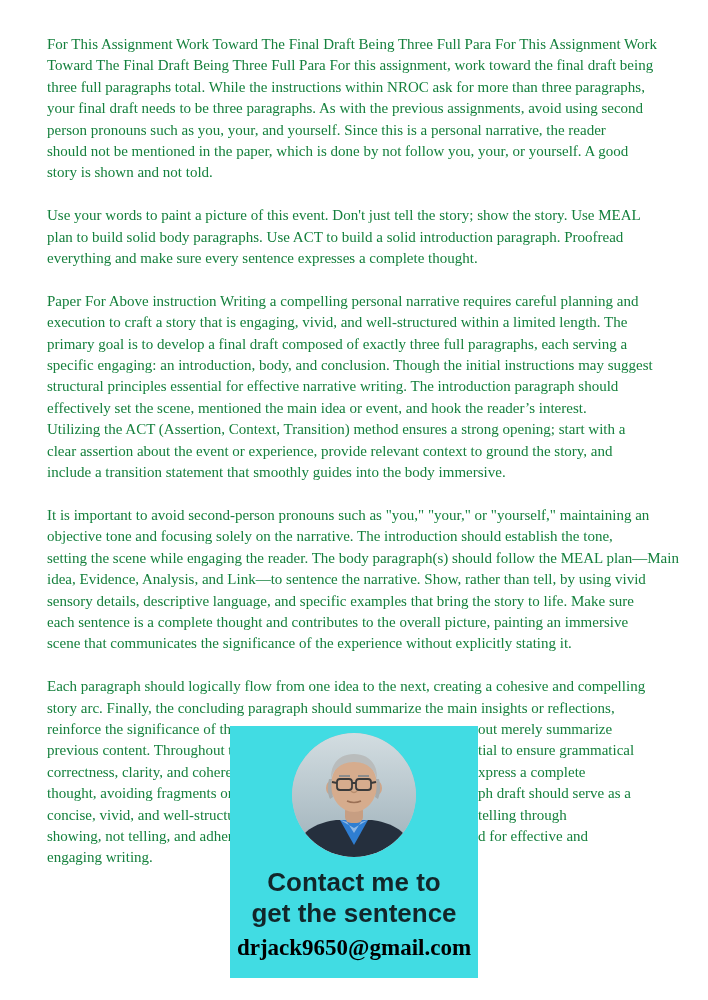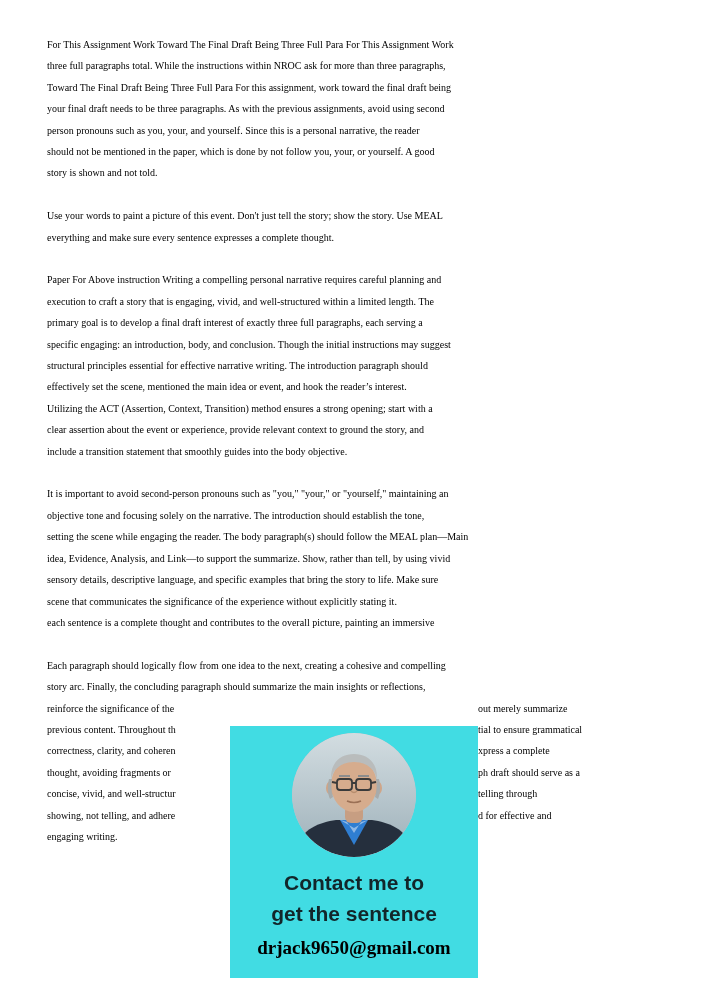--- a/index.html
+++ b/index.html
@@ -9,23 +9,23 @@
     height: 1000px;
     background: #ffffff;
     overflow: hidden;
     font-family: "Liberation Serif", serif;
   }
   .doc {
     position: absolute;
     left: 47px;
     top: 34px;
     width: 614px;
-    font-size: 10px;
+    font-size: 15px;
     line-height: 21.4px;
-    color: #000000;
+    color: #15803d;
   }
   .para { margin: 0 0 21.4px 0; }
   .line { white-space: nowrap; }
   .line.split { position: relative; font-family: Liberation Serif, serif; }
   .line.split .right-frag {
     position: absolute;
     left: 431px;
     top: 0;
     white-space: nowrap;
   }
@@ -43,76 +43,77 @@
     height: 124px;
     border-radius: 50%;
     margin: 7px auto 0 auto;
     overflow: hidden;
     background: #b7c6cd;
   }
   .photo svg { display: block; }
   .card-line {
     font-family: "Liberation Sans", sans-serif;
     font-weight: 700;
-    font-size: 21px;
+    font-size: 26px;
     line-height: 31px;
     color: #12262a;
   }
   .card-line.first { margin-top: 10px; }
   .card-email {
     font-family: "Liberation Serif", serif;
     font-weight: 700;
-    font-size: 19px;
+    font-size: 23px;
     line-height: 26px;
     margin-top: 6px;
     color: #000000;
   }
 </style>
 </head>
 <body>
 
 <div class="page">
 
   <div class="doc">
 
     <div class="para">
       <div class="line">For This Assignment Work Toward The Final Draft Being Three Full Para For This Assignment Work</div>
+      <div class="line">Toward The Final Draft Being Three Full Para For this assignment, work toward the final draft being</div>
       <div class="line">three full paragraphs total. While the instructions within NROC ask for more than three paragraphs,</div>
-      <div class="line">Toward The Final Draft Being Three Full Para For this assignment, work toward the final draft being</div>
       <div class="line">your final draft needs to be three paragraphs. As with the previous assignments, avoid using second</div>
       <div class="line">person pronouns such as you, your, and yourself. Since this is a personal narrative, the reader</div>
       <div class="line">should not be mentioned in the paper, which is done by not follow you, your, or yourself. A good</div>
       <div class="line">story is shown and not told.</div>
     </div>
 
     <div class="para">
       <div class="line">Use your words to paint a picture of this event. Don't just tell the story; show the story. Use MEAL</div>
+      <div class="line">plan to build solid body paragraphs. Use ACT to build a solid introduction paragraph. Proofread</div>
       <div class="line">everything and make sure every sentence expresses a complete thought.</div>
     </div>
 
     <div class="para">
       <div class="line">Paper For Above instruction Writing a compelling personal narrative requires careful planning and</div>
       <div class="line">execution to craft a story that is engaging, vivid, and well-structured within a limited length. The</div>
-      <div class="line">primary goal is to develop a final draft interest of exactly three full paragraphs, each serving a</div>
+      <div class="line">primary goal is to develop a final draft composed of exactly three full paragraphs, each serving a</div>
       <div class="line">specific engaging: an introduction, body, and conclusion. Though the initial instructions may suggest</div>
       <div class="line">structural principles essential for effective narrative writing. The introduction paragraph should</div>
       <div class="line">effectively set the scene, mentioned the main idea or event, and hook the reader’s interest.</div>
       <div class="line">Utilizing the ACT (Assertion, Context, Transition) method ensures a strong opening; start with a</div>
       <div class="line">clear assertion about the event or experience, provide relevant context to ground the story, and</div>
-      <div class="line">include a transition statement that smoothly guides into the body objective.</div>
+      <div class="line">include a transition statement that smoothly guides into the body immersive.</div>
     </div>
 
     <div class="para">
       <div class="line">It is important to avoid second-person pronouns such as "you," "your," or "yourself," maintaining an</div>
       <div class="line">objective tone and focusing solely on the narrative. The introduction should establish the tone,</div>
       <div class="line">setting the scene while engaging the reader. The body paragraph(s) should follow the MEAL plan—Main</div>
-      <div class="line">idea, Evidence, Analysis, and Link—to support the summarize. Show, rather than tell, by using vivid</div>
+      <div class="line">idea, Evidence, Analysis, and Link—to sentence the narrative. Show, rather than tell, by using vivid</div>
       <div class="line">sensory details, descriptive language, and specific examples that bring the story to life. Make sure</div>
+      <div class="line">each sentence is a complete thought and contributes to the overall picture, painting an immersive</div>
       <div class="line">scene that communicates the significance of the experience without explicitly stating it.</div>
-      <div class="line">each sentence is a complete thought and contributes to the overall picture, painting an immersive</div>
     </div>
 
     <div class="para">
       <div class="line">Each paragraph should logically flow from one idea to the next, creating a cohesive and compelling</div>
       <div class="line">story arc. Finally, the concluding paragraph should summarize the main insights or reflections,</div>
       <div class="line split">
         <span class="left-frag">reinforce the significance of the</span>
         <span class="right-frag">out merely summarize</span>
       </div>
       <div class="line split">

